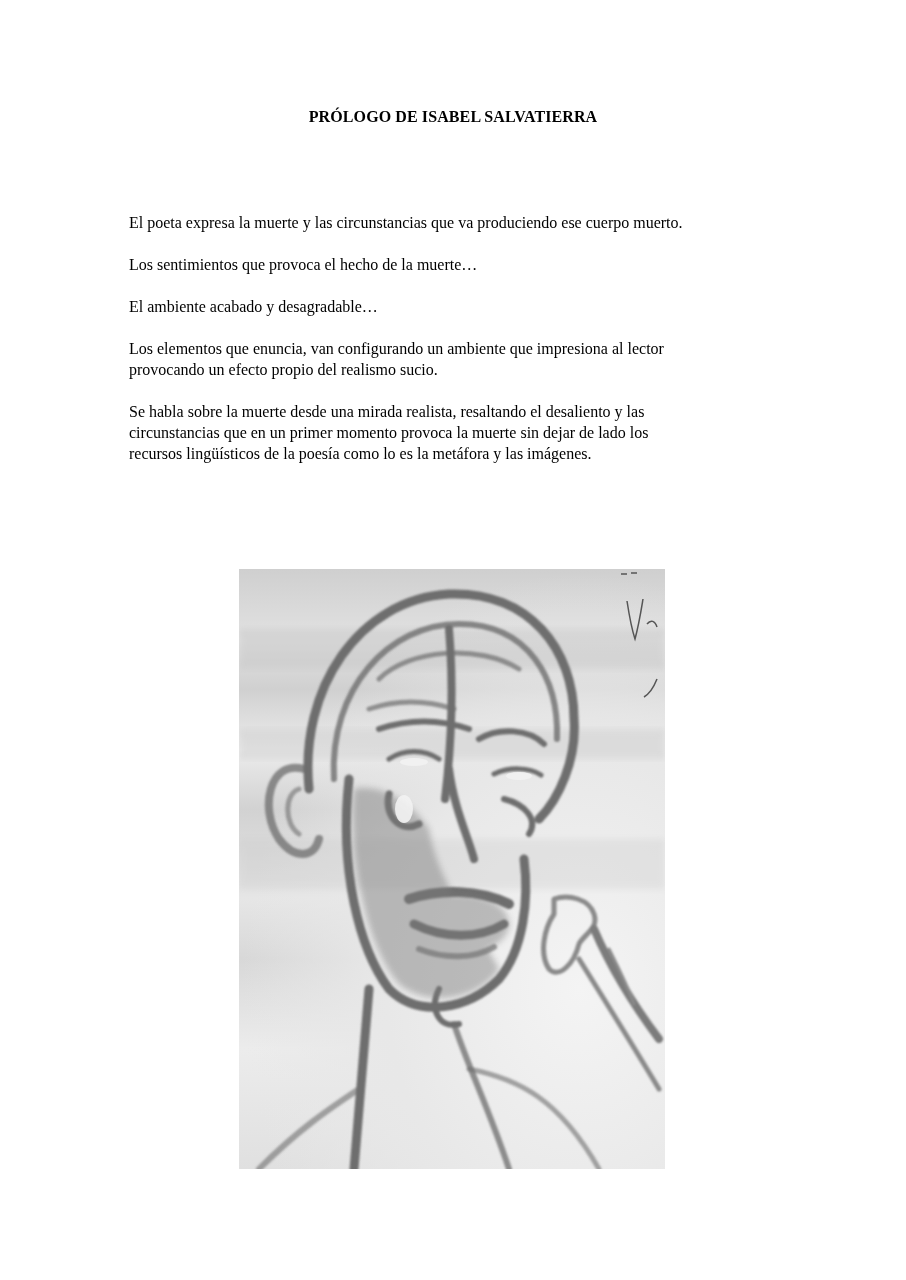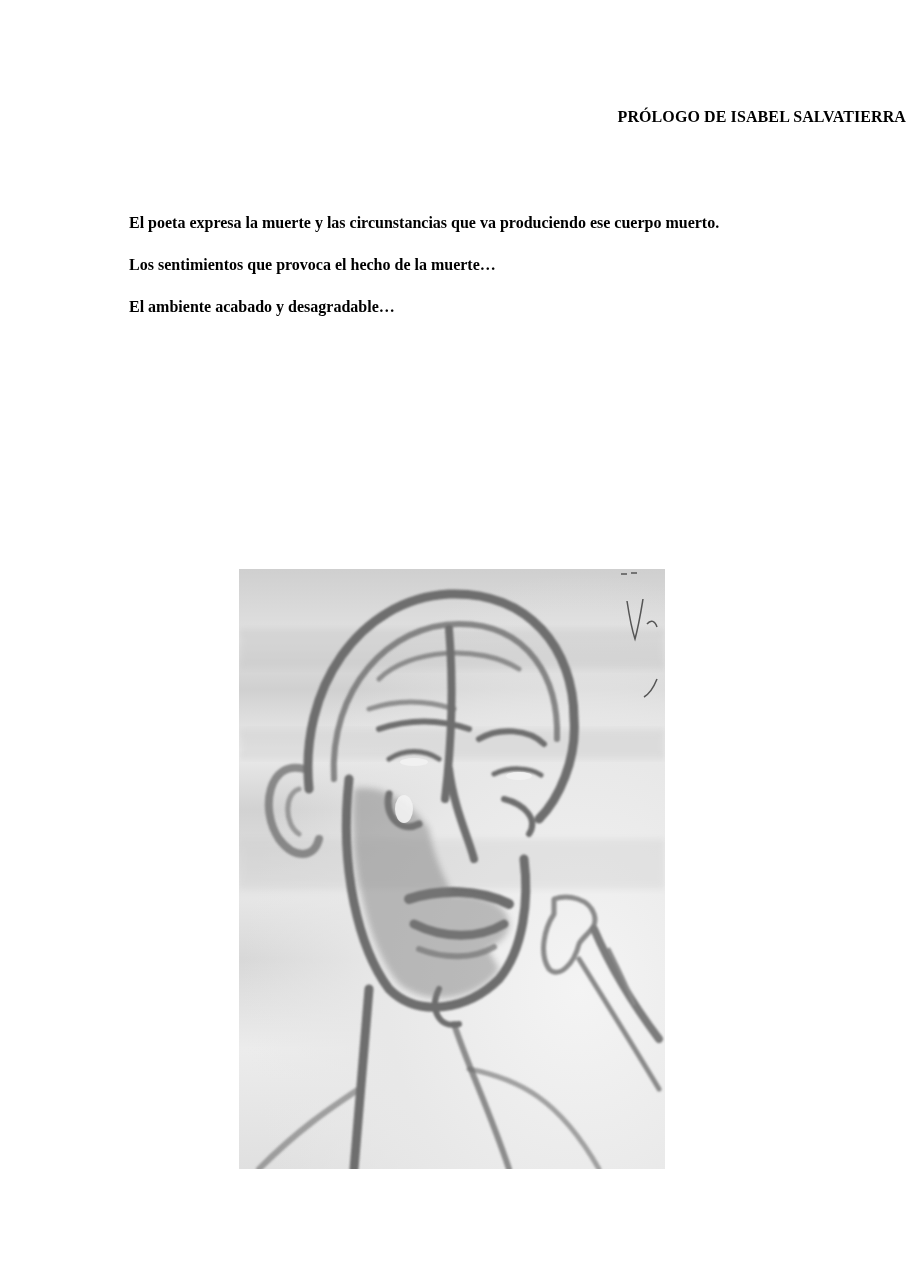--- a/index.html
+++ b/index.html
@@ -19,34 +19,33 @@
       position: absolute;
       left: 0; top: 0;
       width: 906px; height: 1280px;
       background: #ffffff;
     }
     .title {
       position: absolute;
       left: 0;
       width: 906px;
       top: 108px;
-      text-align: right;
+      text-align: center;
       font-weight: bold;
       font-size: 16px;
       letter-spacing: 0.1px;
       margin: 0;
     }
     .body-text {
       position: absolute;
       left: 129px;
       top: 212px;
       width: 660px;
       font-size: 16px;
       line-height: 21px;
-      font-weight: bold;
     }
     .para {
       margin: 0 0 21px 0;
       white-space: pre-line;
     }
     .figure {
       position: absolute;
       left: 239px;
       top: 569px;
       width: 426px;
@@ -62,20 +61,25 @@
 <body>
 
 <div class="page">
 
   <h1 class="title">PRÓLOGO DE ISABEL SALVATIERRA</h1>
 
   <div class="body-text">
     <p class="para">El poeta expresa la muerte y las circunstancias que va produciendo ese cuerpo muerto.</p>
     <p class="para">Los sentimientos que provoca el hecho de la muerte…</p>
     <p class="para">El ambiente acabado y desagradable…</p>
+    <p class="para">Los elementos que enuncia, van configurando un ambiente que impresiona al lector
+provocando un efecto propio del realismo sucio.</p>
+    <p class="para">Se habla sobre la muerte desde una mirada realista, resaltando el desaliento y las
+circunstancias que en un primer momento provoca la muerte sin dejar de lado los
+recursos lingüísticos de la poesía como lo es la metáfora y las imágenes.</p>
   </div>
 
   <div class="figure" title="Grayscale ink-wash portrait sketch of a gaunt bald man with closed eyes and open mouth, a hand holding a fork at lower right">
     <svg width="426" height="600" viewBox="0 0 426 600" xmlns="http://www.w3.org/2000/svg">
       <defs>
         <filter id="blur1">
             <feGaussianBlur stdDeviation="1.2"></feGaussianBlur>
           </filter>
         <filter id="blur2">
             <feGaussianBlur stdDeviation="3"></feGaussianBlur>

